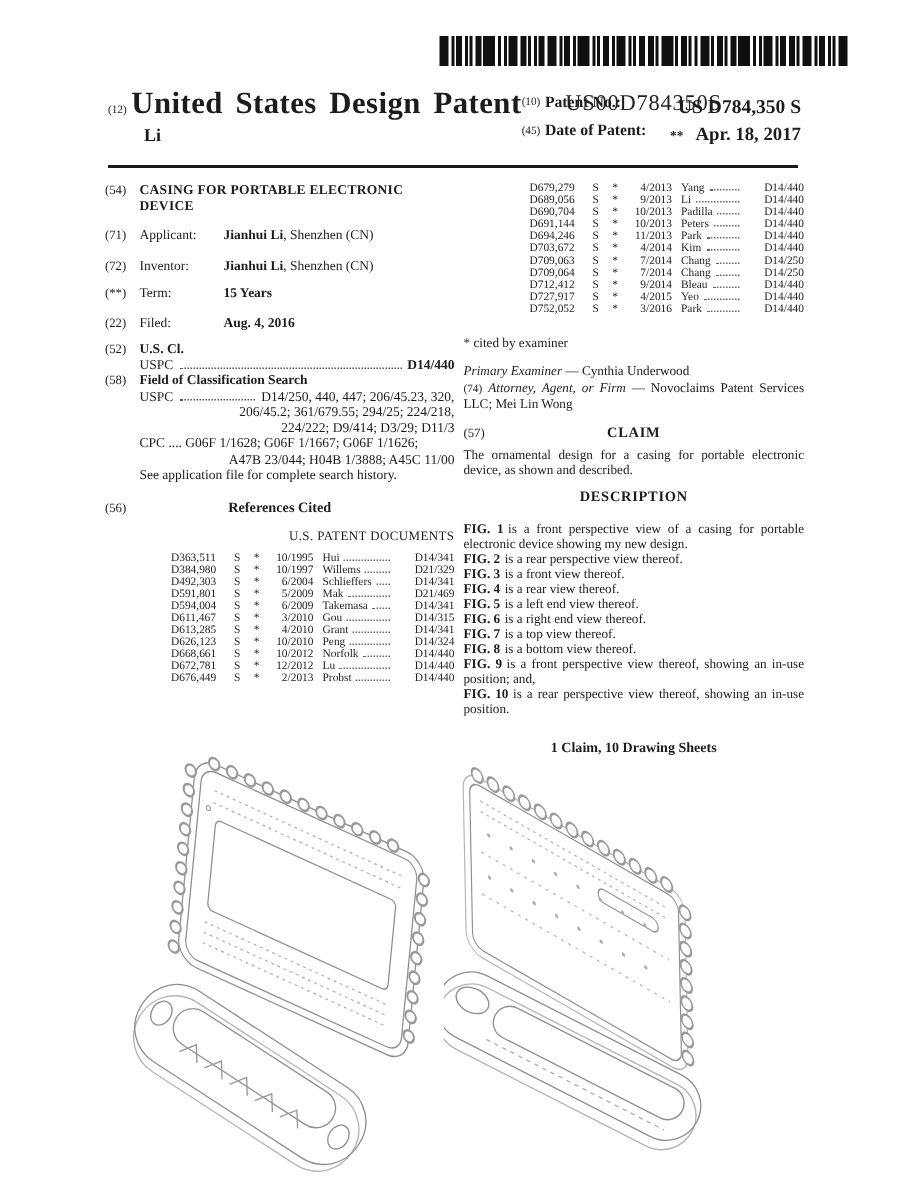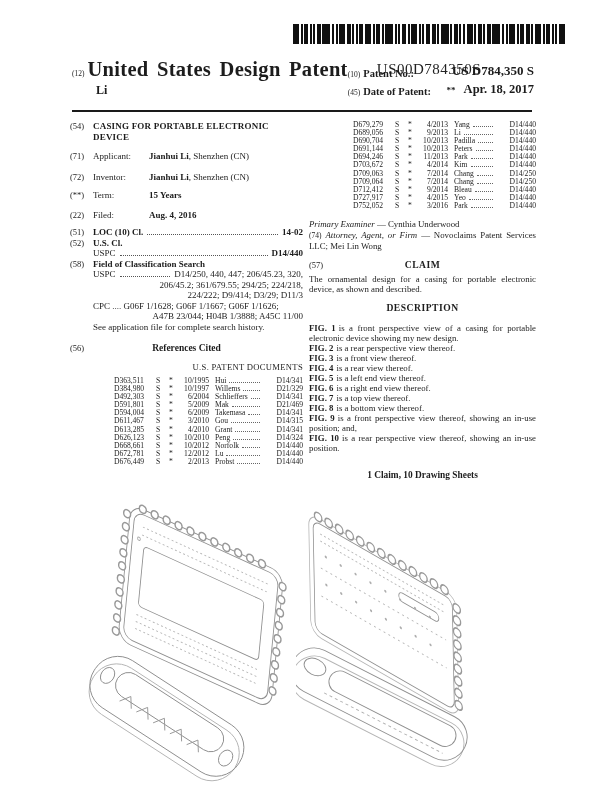--- a/index.html
+++ b/index.html
@@ -13,21 +13,21 @@
   .bars{display:flex;align-items:stretch;height:20px;column-gap:1.6px;}
   .bars div{background:#101010;flex-basis:0;}
   .barcode-text{font-size:15px;letter-spacing:0.5px;margin-top:17px;color:#222;}
   
   .masthead{position:absolute;left:72px;top:58px;width:462px;display:flex;justify-content:space-between;}
   .knum{font-size:7.5px;color:#222;}
   .title-line{white-space:nowrap;}
   .doc-title{font-size:20.5px;font-weight:bold;letter-spacing:0.3px;word-spacing:3px;margin-left:3px;}
   .surname{font-weight:bold;font-size:12px;margin:2px 0 0 24px;}
   .mast-right{width:212px;padding-top:5px;}
-  .mr-row{display:flex;align-items:flex-end;margin-bottom:3px;}
+  .mr-row{display:flex;align-items:flex-start;margin-bottom:3px;}
   .mr-label{font-weight:bold;font-size:10.5px;margin-left:3px;}
   .mr-value{margin-left:auto;font-weight:bold;}
   .patno{font-size:13px;}
   .datev{font-size:12.5px;display:flex;align-items:baseline;}
   .stars{font-style:normal;font-size:9px;margin-right:8px;font-weight:bold;}
   .rule{position:absolute;left:72px;top:110px;width:460px;height:2px;background:#1a1a1a;}
   
   .col{position:absolute;top:121px;font-size:9px;line-height:10.5px;}
   .left-col{left:70px;width:233px;}
   .right-col{left:309px;width:227px;font-size:8.8px;line-height:10px;}
@@ -183,26 +183,20 @@
       <span class="bnum">(**)</span>
       <span class="blabel">Term:</span>
       <span class="bold">15 Years</span>
     </div>
     <div class="brow mb7">
       <span class="bnum">(22)</span>
       <span class="blabel">Filed:</span>
       <span class="bold">Aug. 4, 2016</span>
     </div>
     <div class="brow mb0">
-      <span class="bnum">(51)</span>
-      <span class="bold">LOC (10) Cl.</span>
-      <span class="leader"></span>
-      <span class="bold">14-02</span>
-    </div>
-    <div class="brow mb0">
       <span class="bnum">(52)</span>
       <span class="bold">U.S. Cl.</span>
     </div>
     <div class="brow indent mb0">
       <span>USPC</span>
       <span class="leader"></span>
       <span class="bold">D14/440</span>
     </div>
     <div class="brow mb0">
       <span class="bnum">(58)</span>
@@ -425,20 +419,21 @@
         <div class="prow">
         <span class="pno">D752,052</span>
         <span class="pkind">S</span>
         <span class="pstar">*</span>
         <span class="pdate">3/2016</span>
         <span class="pname">Park</span>
         <span class="pleader"></span>
         <span class="pcls">D14/440</span>
       </div>
       </div>
+    <div class="cited">* cited by examiner</div>
     <div class="examiner">
       <i>Primary Examiner</i>
       <span>— Cynthia Underwood</span>
     </div>
     <div class="attorney">
       <span class="knum">(74)</span>
       <i>Attorney, Agent, or Firm</i>
       <span>— Novoclaims Patent Services LLC; Mei Lin Wong</span>
     </div>
     <div class="claim-head">

